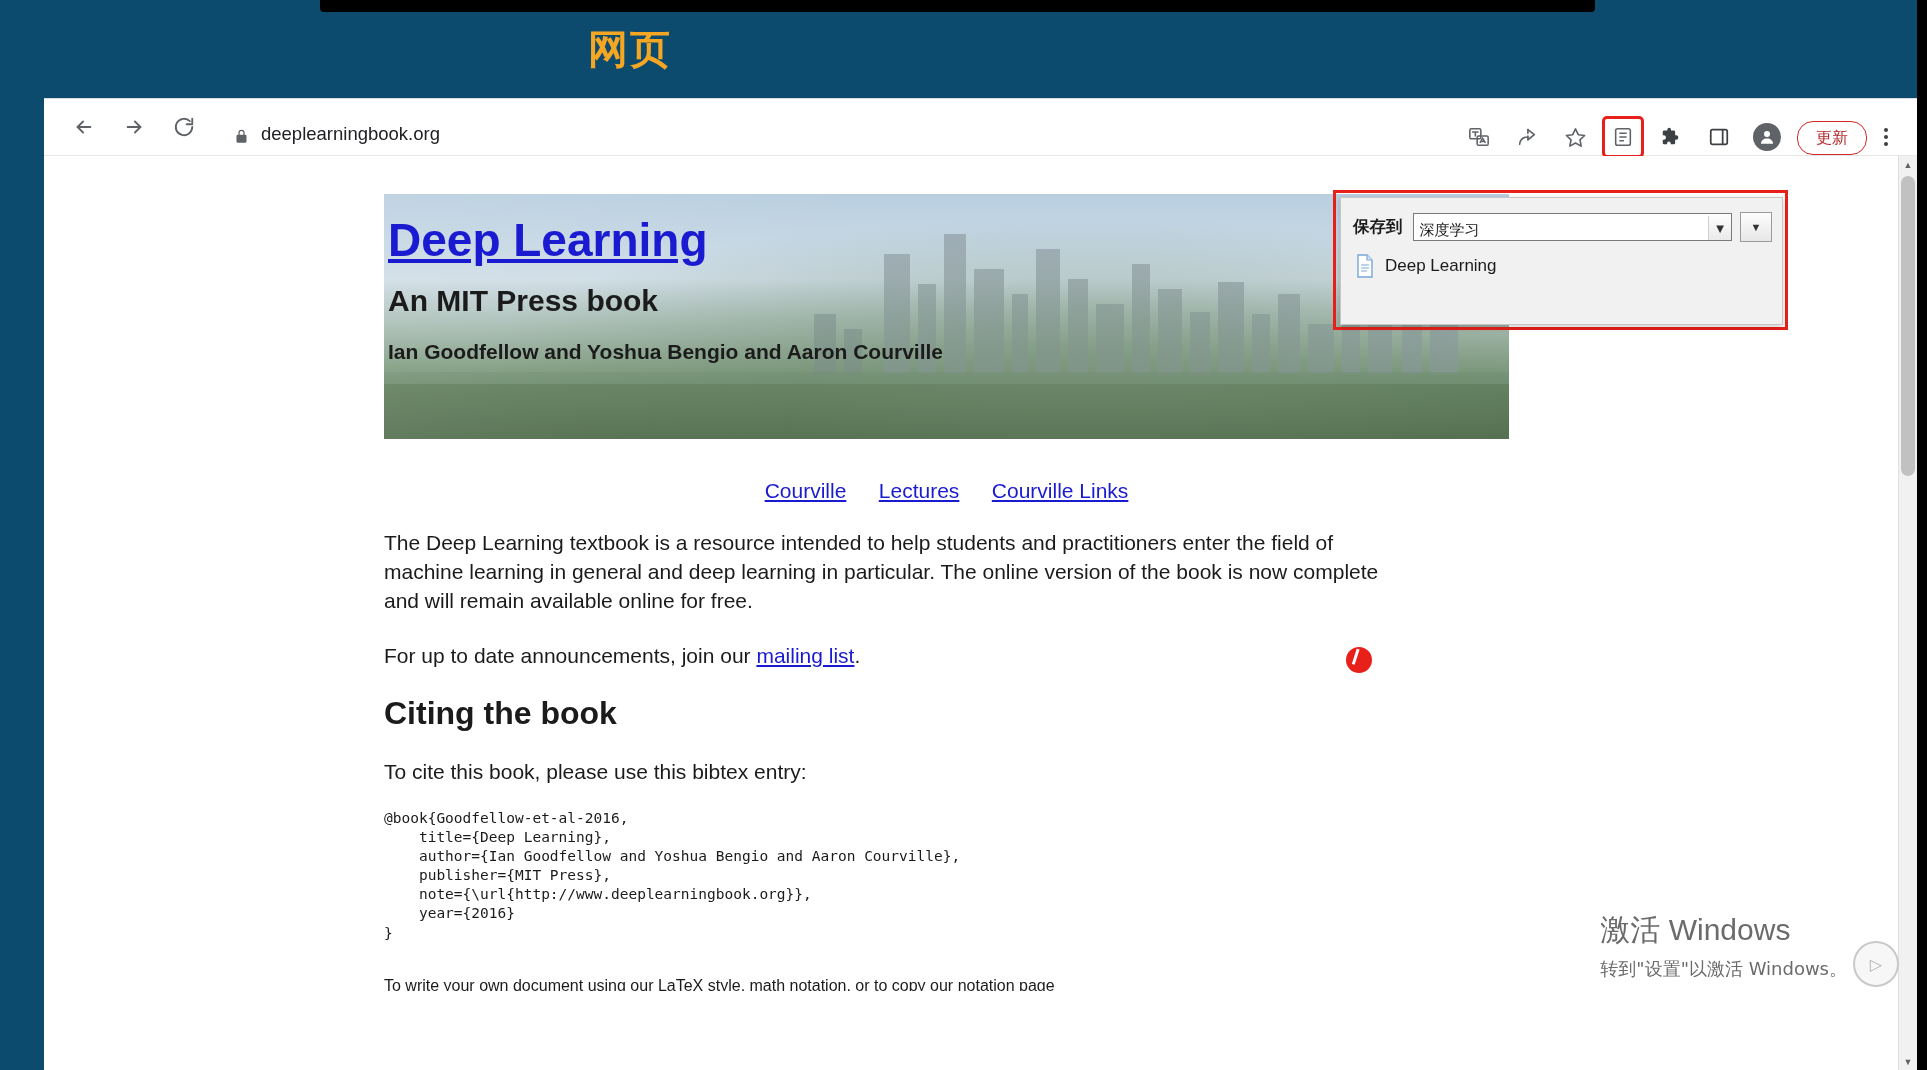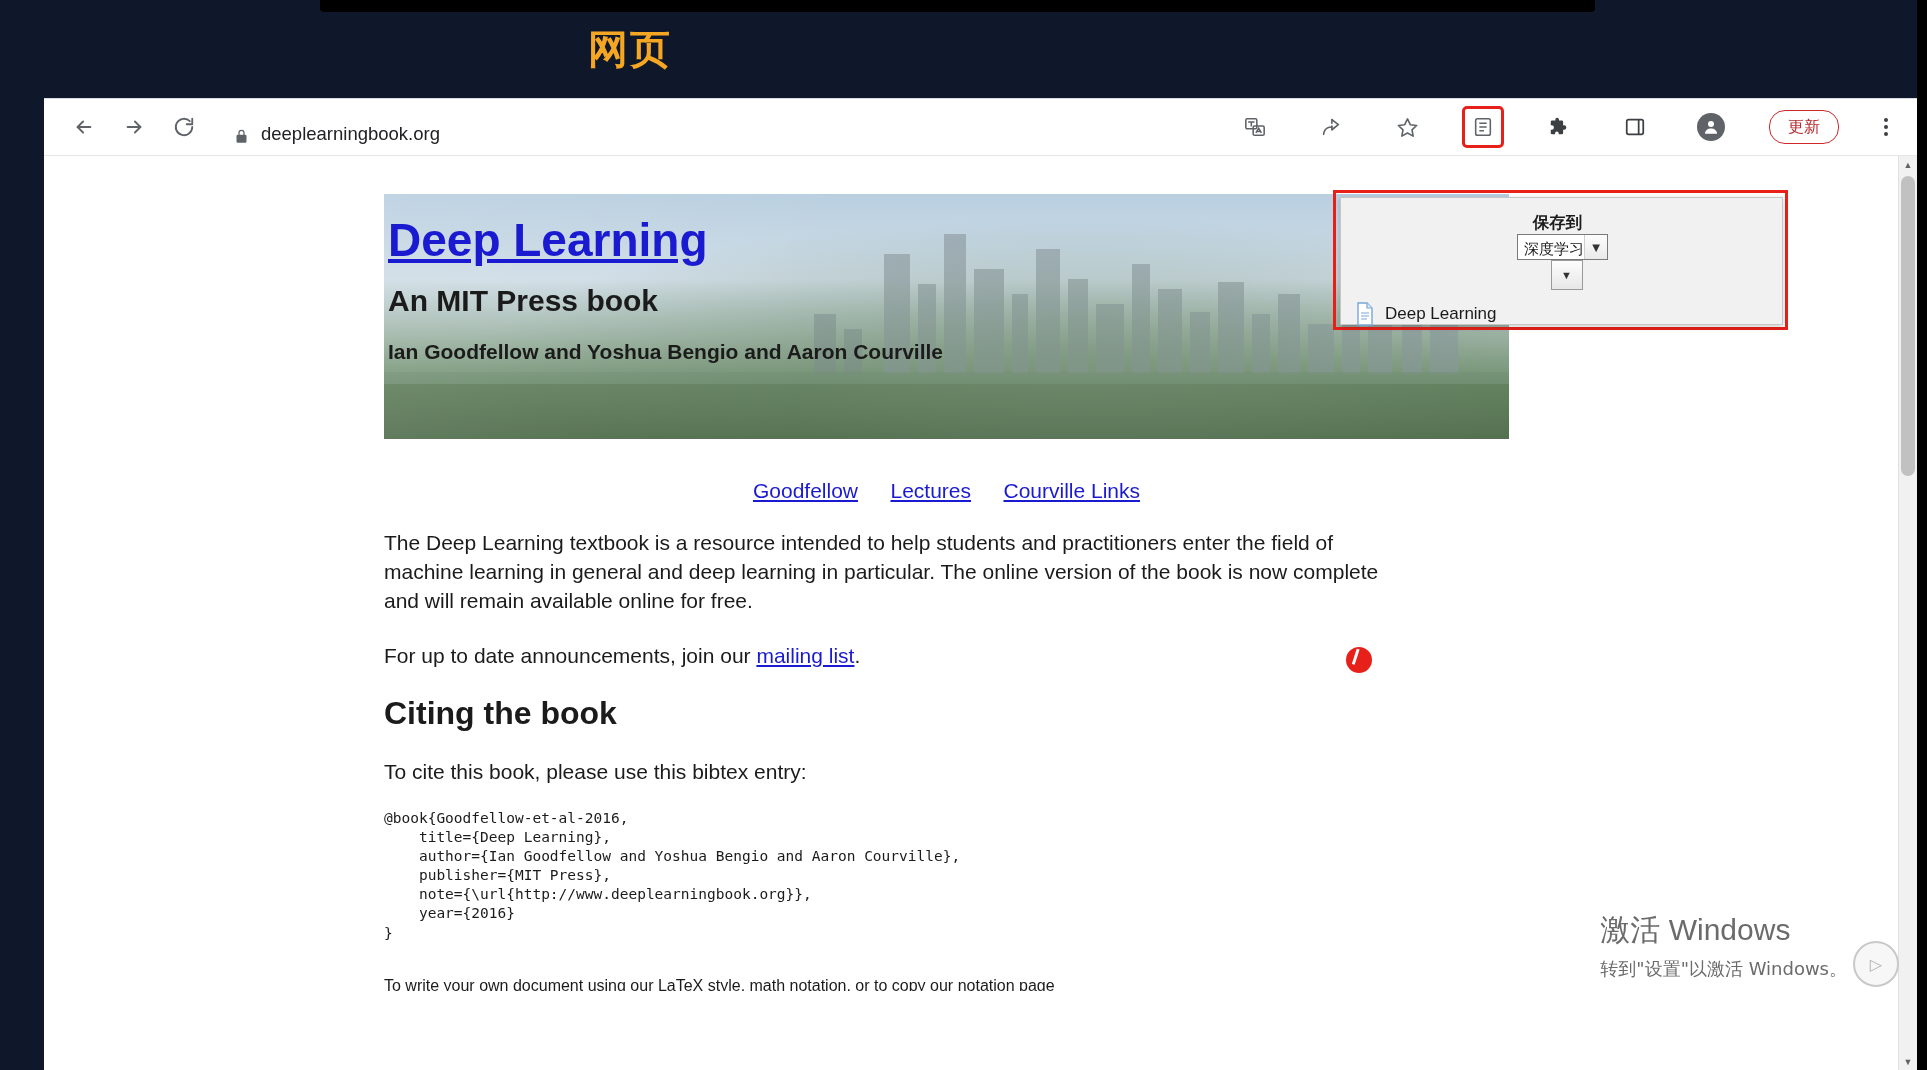--- a/index.html
+++ b/index.html
@@ -9,21 +9,21 @@
     width: 1927px;
     height: 1070px;
     overflow: hidden;
     font-family: "Liberation Sans", sans-serif;
   }
 
   #root {
     position: relative;
     width: 1927px;
     height: 1070px;
-    background: #0f172a;
+    background: #0c4a6e;
   }
 
   
   .top-strip {
     position: absolute;
     left: 320px;
     top: 0;
     width: 1275px;
     height: 12px;
     background: #000000;
@@ -101,24 +101,23 @@
     display: inline-flex;
     align-items: center;
   }
   .url-text {
     font-size: 18.5px;
     color: #202124;
     font-family: "Liberation Sans", sans-serif;
   }
   .toolbar-icons {
     display: flex;
-    align-items: center;
+    align-items: flex-end;
     height: 56px;
     padding-right: 16px;
-    gap: 28px;
   }
   .ticon {
     width: 36px;
     height: 36px;
     margin: 0 6px;
     display: flex;
     align-items: center;
     justify-content: center;
     color: #5f6368;
     cursor: pointer;
@@ -315,21 +314,20 @@
     height: 128px;
     background: #f1f1f1;
     border: 1px solid #c6c6c6;
     box-sizing: border-box;
     box-shadow: 0 2px 6px rgba(0,0,0,0.20);
   }
   .popup-row {
     display: flex;
     align-items: center;
     padding: 14px 10px 0 12px;
-    flex-direction: column;
   }
   .popup-label {
     font-size: 16.5px;
     color: #1b1b1b;
     font-weight: bold;
     margin-right: 10px;
     white-space: nowrap;
     font-family: "DejaVu Sans", sans-serif;
   }
   .popup-select {
@@ -568,21 +566,21 @@
             <rect x="0" y="190" width="1125" height="55" fill="#56724f" opacity="0.75"></rect>
           </svg>
           <div class="hero-text">
             <div class="hero-title">Deep Learning</div>
             <div class="hero-sub">An MIT Press book</div>
             <div class="hero-authors">Ian Goodfellow and Yoshua Bengio and Aaron Courville</div>
           </div>
         </div>
 
         <div class="navlinks">
-          <a>Goodfellow</a>
+          <a>Courville</a>
           <a>Lectures</a>
           <a>Courville Links</a>
         </div>
 
         <p class="para">The Deep Learning textbook is a resource intended to help students and practitioners enter the field of machine learning in general and deep learning in particular. The online version of the book is now complete and will remain available online for free.</p>
 
 
         <p class="para"><span>For up to date announcements, join our </span><a>mailing list</a>.</p>
 
         <h2 class="h2">Citing the book</h2>

